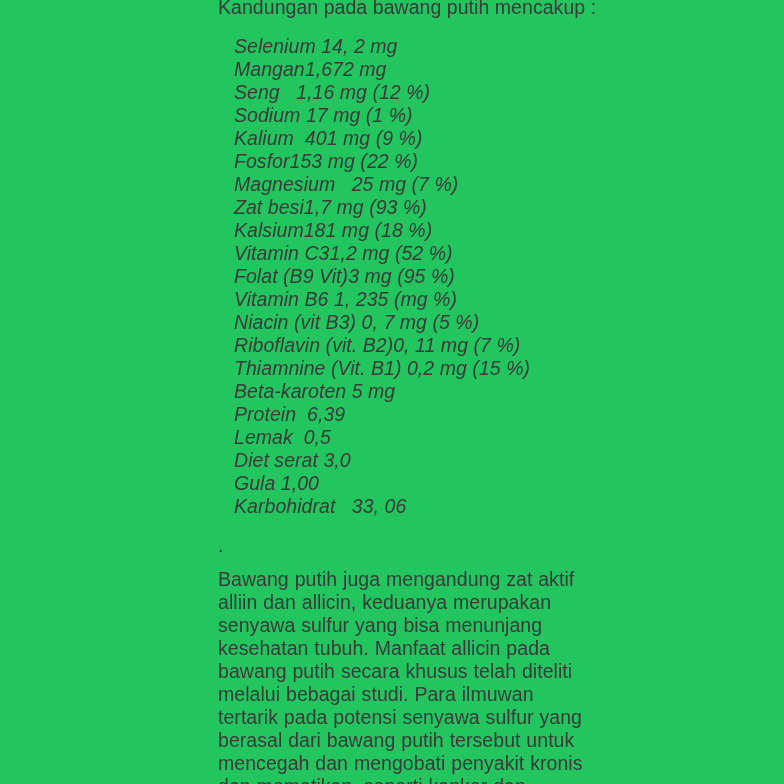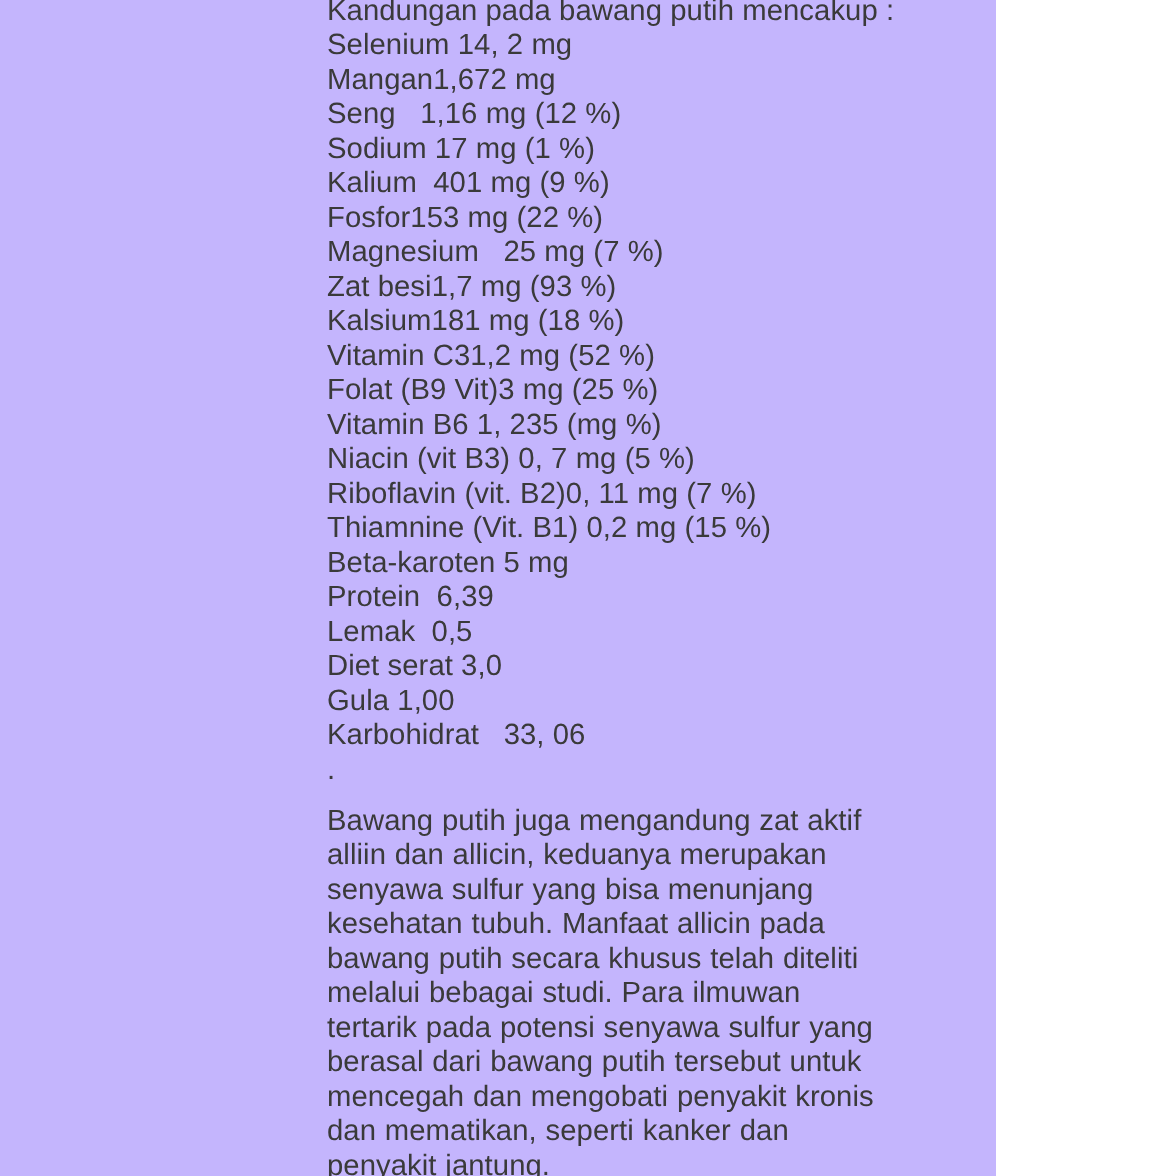--- a/index.html
+++ b/index.html
@@ -9,38 +9,39 @@
   }
   body {
     width: 784px;
     height: 784px;
     overflow: hidden;
     font-family: "Liberation Sans", "DejaVu Sans", sans-serif;
   }
 
   #page {
     position: relative;
-    width: 664px;
+    width: 784px;
     height: 784px;
-    background: #c4b5fd;
+    background: #22c55e;
     overflow: hidden;
   }
 
   
   #text-column {
     position: absolute;
     left: 218px;
     top: -4px;
     width: 560px;
   }
 
   .nutrient-list {
     list-style: none;
-    margin: 0;
+    margin: 16px;
     padding: 0;
+    font-style: italic;
   }
 
   .nutrient-line {
     font-size: 19.5px;
     line-height: 23px;
     color: #3a3a3a;
     white-space: pre;
     letter-spacing: 0.05px;
   }
 
@@ -79,21 +80,21 @@
       <div class="nutrient-line">Selenium 14, 2 mg</div>
       <div class="nutrient-line">Mangan1,672 mg</div>
       <div class="nutrient-line">Seng   1,16 mg (12 %)</div>
       <div class="nutrient-line">Sodium 17 mg (1 %)</div>
       <div class="nutrient-line">Kalium  401 mg (9 %)</div>
       <div class="nutrient-line">Fosfor153 mg (22 %)</div>
       <div class="nutrient-line">Magnesium   25 mg (7 %)</div>
       <div class="nutrient-line">Zat besi1,7 mg (93 %)</div>
       <div class="nutrient-line">Kalsium181 mg (18 %)</div>
       <div class="nutrient-line">Vitamin C31,2 mg (52 %)</div>
-      <div class="nutrient-line">Folat (B9 Vit)3 mg (25 %)</div>
+      <div class="nutrient-line">Folat (B9 Vit)3 mg (95 %)</div>
       <div class="nutrient-line">Vitamin B6 1, 235 (mg %)</div>
       <div class="nutrient-line">Niacin (vit B3) 0, 7 mg (5 %)</div>
       <div class="nutrient-line">Riboflavin (vit. B2)0, 11 mg (7 %)</div>
       <div class="nutrient-line">Thiamnine (Vit. B1) 0,2 mg (15 %)</div>
       <div class="nutrient-line">Beta-karoten 5 mg</div>
       <div class="nutrient-line">Protein  6,39</div>
       <div class="nutrient-line">Lemak  0,5</div>
       <div class="nutrient-line">Diet serat 3,0</div>
       <div class="nutrient-line">Gula 1,00</div>
       <div class="nutrient-line">Karbohidrat   33, 06</div>

